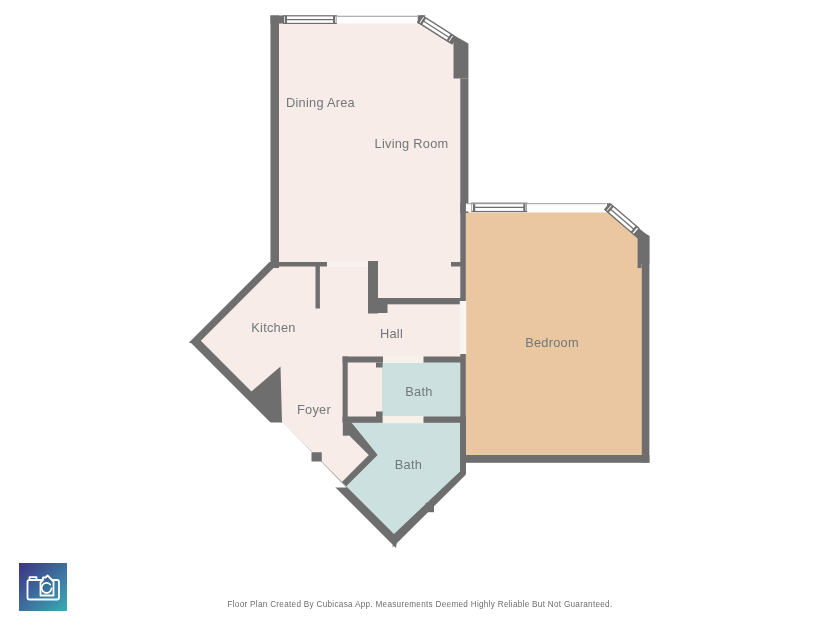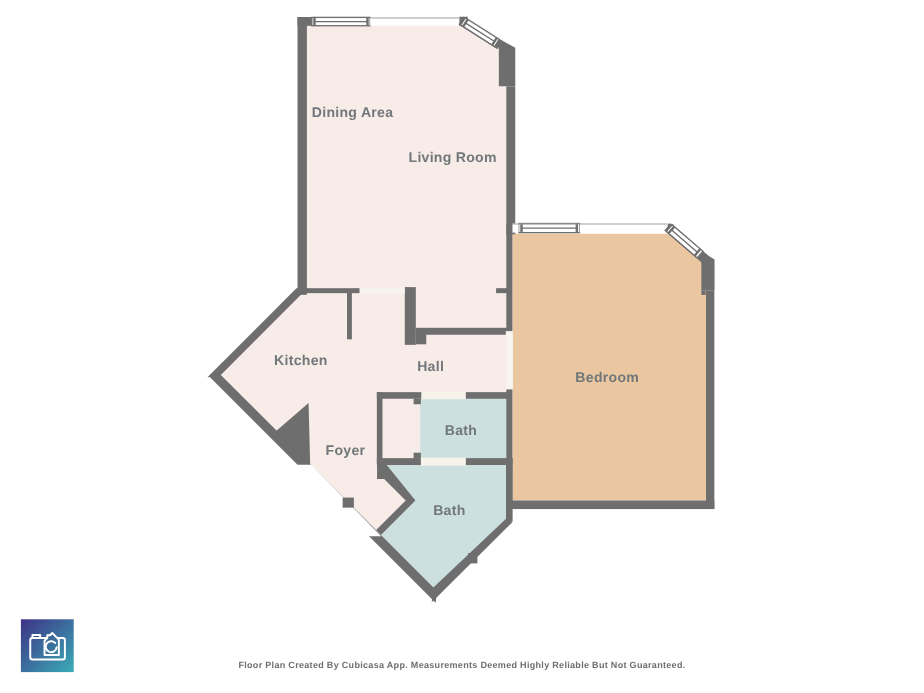--- a/index.html
+++ b/index.html
@@ -1,16 +1,16 @@
 <!DOCTYPE html>
 <html><head>
 <meta charset="utf-8">
 <style>
   html,body{margin:0;padding:0;background:#ffffff;}
-  .wrap{width:840px;height:630px;position:relative;font-family:"Liberation Sans",sans-serif;font-weight:bold;}
+  .wrap{width:840px;height:630px;position:relative;font-family:"Liberation Sans",sans-serif;}
   svg{display:block;}
 </style>
 </head>
 <body>
 <div class="wrap">
 <svg width="840" height="630" viewBox="0 0 840 630">
 <defs>
   <linearGradient id="lg" x1="0" y1="0" x2="1" y2="1">
     <stop offset="0" stop-color="#3e3186"></stop>
     <stop offset="1" stop-color="#3aacb6"></stop>

